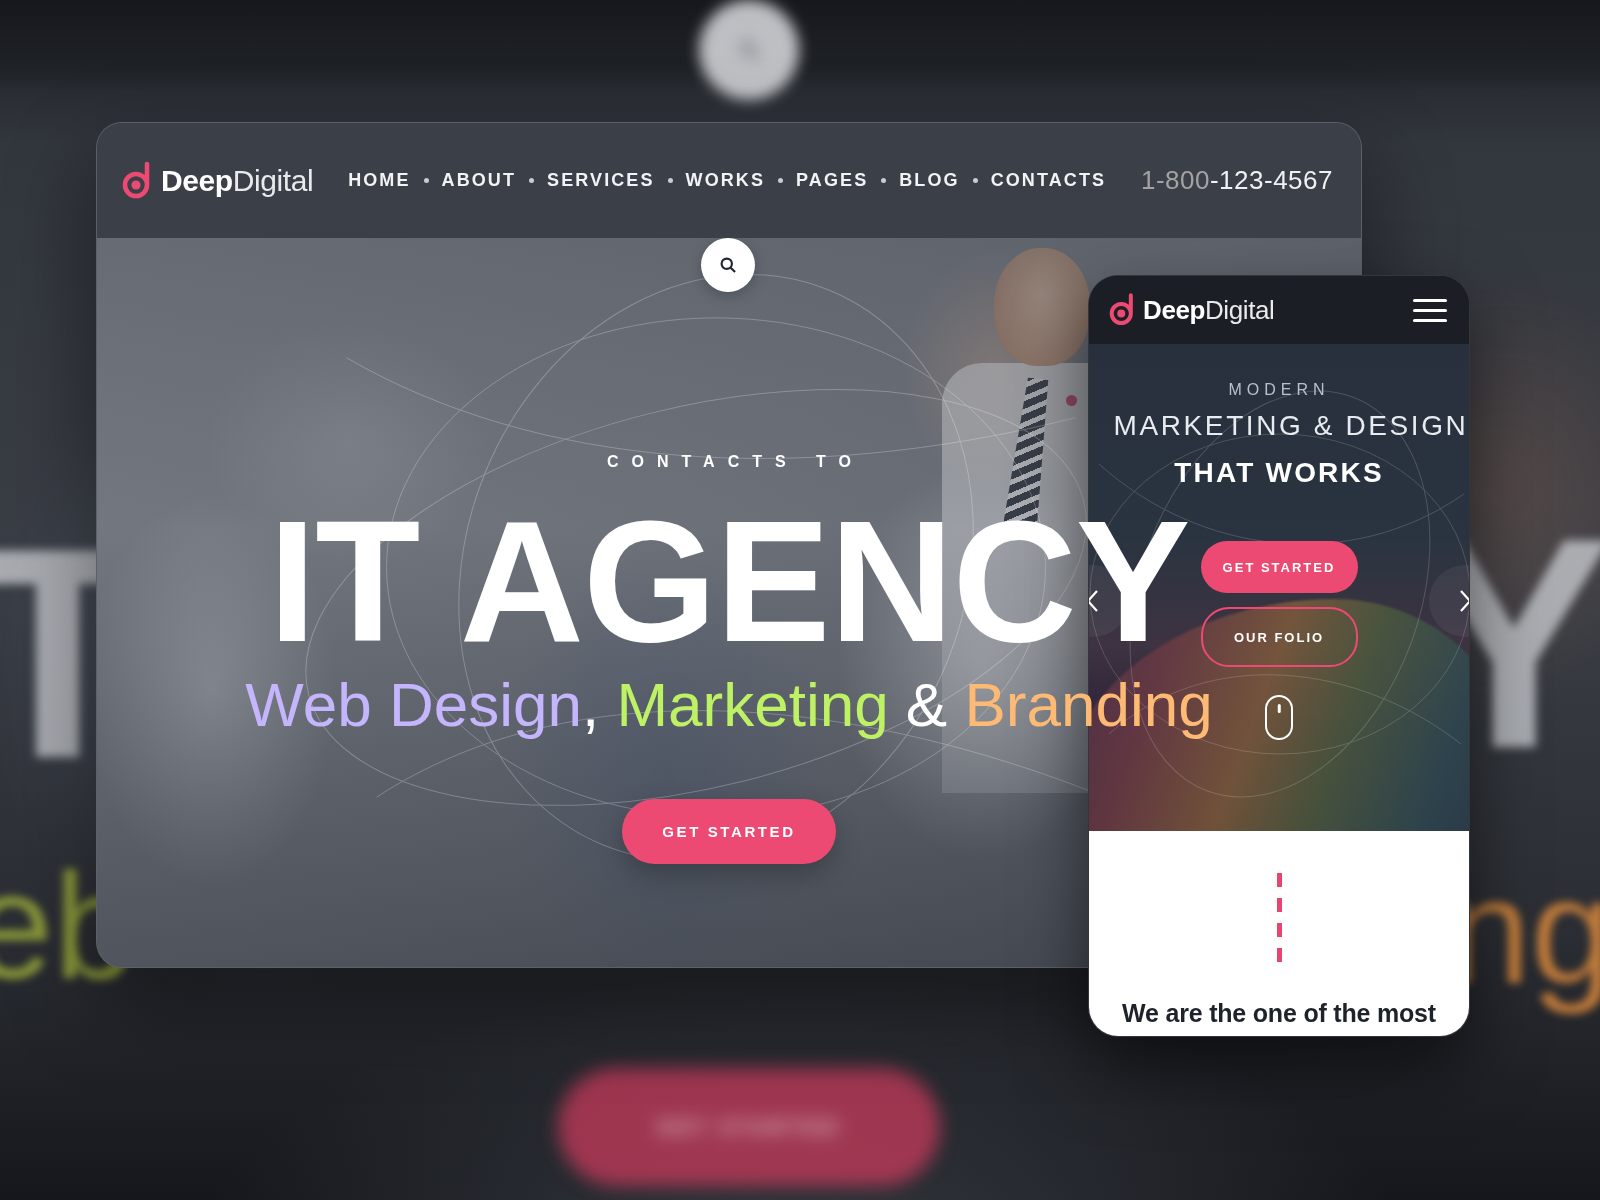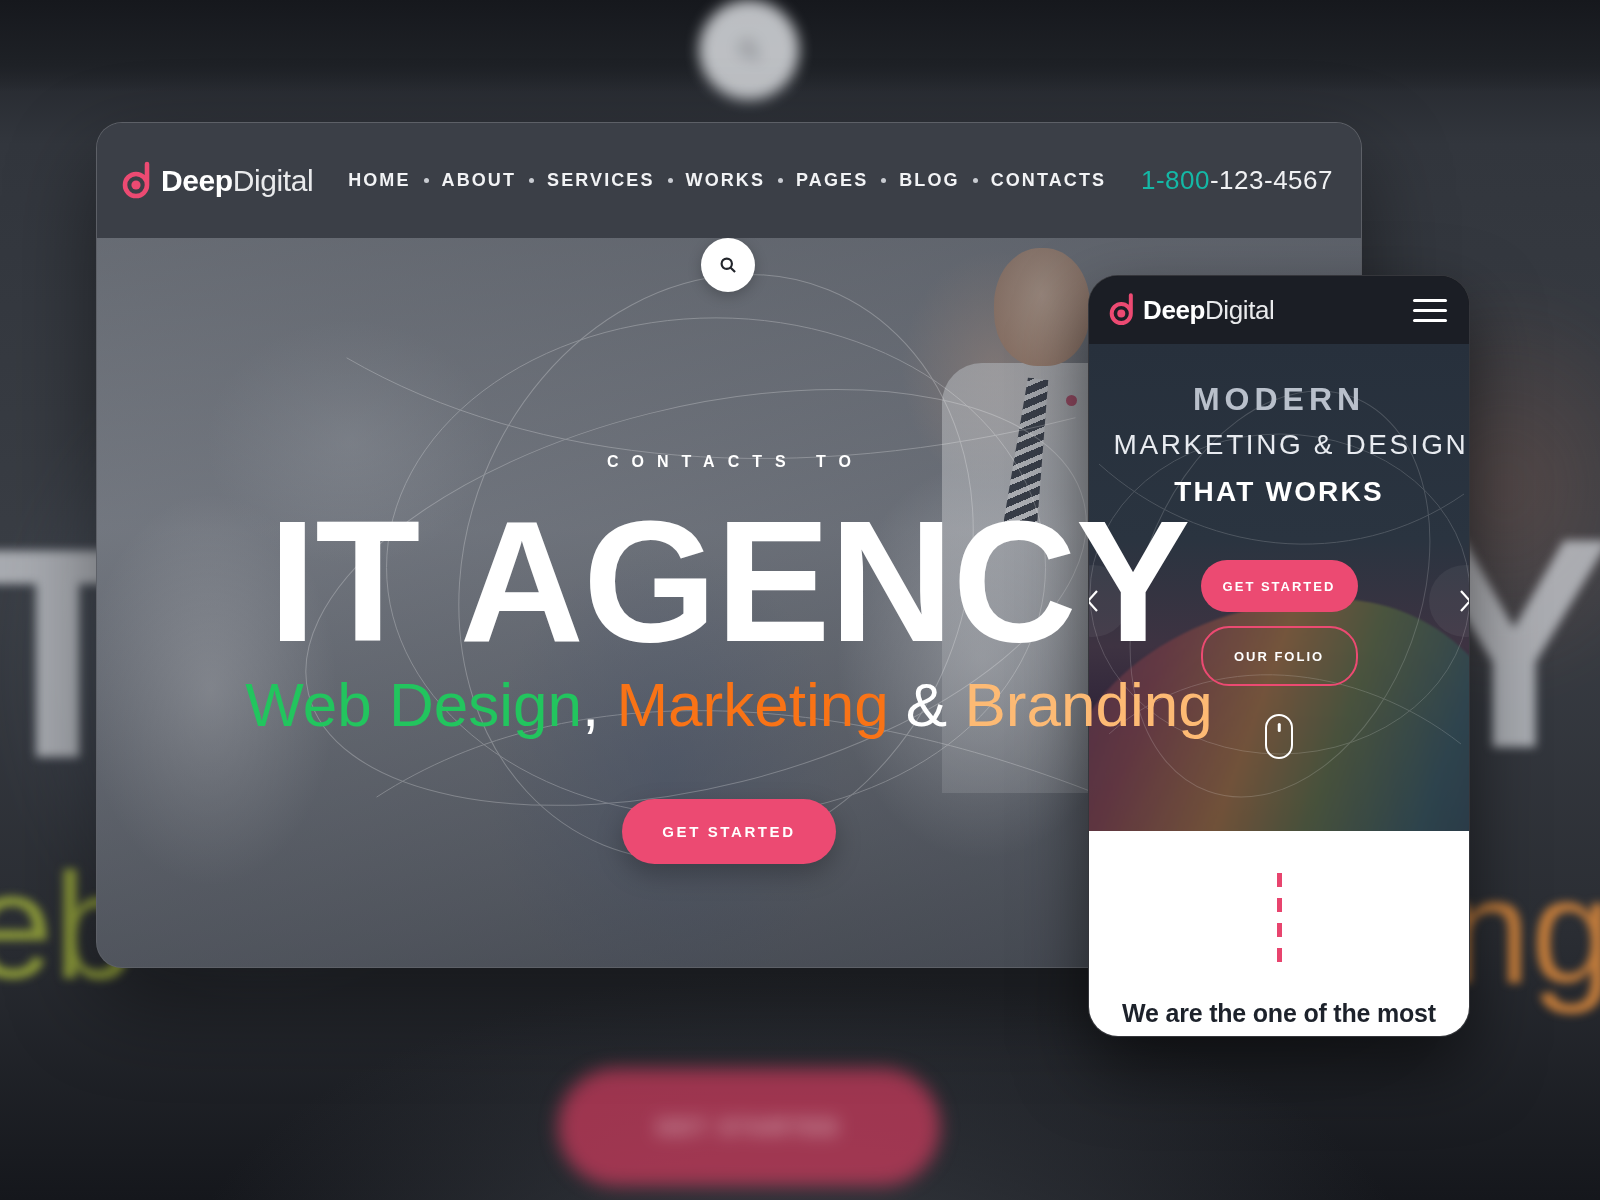--- a/index.html
+++ b/index.html
@@ -87,21 +87,21 @@
   #desktop-nav {
     flex:1; display:flex; align-items:center; justify-content:center; gap:0;
   }
   .nav-item {
     color:#f2f3f5; font-size:18px; font-weight:700;
     letter-spacing:2.1px; padding:0 13px; white-space:nowrap;
   }
   .nav-dot { width:5px; height:5px; border-radius:50%; background:#c9ccd2; flex:none; }
 
   #desktop-phone { font-size:26px; letter-spacing:.5px; padding-right:28px; white-space:nowrap; }
-  #desktop-phone .pink { color:#14b8a6; font-weight:400; }
+  #desktop-phone .pink { color:#a3a3a3; font-weight:400; }
   #desktop-phone .white { color:#f0f1f3; font-weight:400; }
 
   #desktop-hero {
     position:absolute; left:0; top:115px; right:0; bottom:0;
     overflow:hidden;
   }
   #hero-photo {
     position:absolute; inset:0;
     background:
       radial-gradient(ellipse 150px 190px at 71% 18%, rgba(215,180,160,.55) 0%, rgba(215,180,160,0) 62%),
@@ -154,22 +154,22 @@
     color:#fff; font-size:16px; font-weight:700; letter-spacing:13px;
     text-indent:13px;
   }
   #hero-title {
     color:#fff; font-size:172px; font-weight:700; line-height:.96;
     letter-spacing:-1px; margin-top:28px; white-space:nowrap;
   }
   #hero-sub {
     font-size:62px; font-weight:300; line-height:1; margin-top:10px; white-space:nowrap;
   }
-  #hero-sub .c1 { color:#22c55e; }
-  #hero-sub .c2 { color:#f97316; }
+  #hero-sub .c1 { color:#c4b5fd; }
+  #hero-sub .c2 { color:#bef264; }
   #hero-sub .c3 { color:#ffffff; }
   #hero-sub .c4 { color:#fdba74; }
   #hero-cta {
     margin-top:63px; width:214px; height:65px; border-radius:34px;
     background:#ec4a72; color:#fff;
     display:flex; align-items:center; justify-content:center;
     font-size:15px; font-weight:700; letter-spacing:2.6px;
     box-shadow:0 10px 26px rgba(0,0,0,.25);
   }
 
@@ -198,21 +198,21 @@
   }
   #mobile-wave {
     position:absolute; left:-30px; top:255px; width:460px; height:300px;
     background:linear-gradient(110deg,#4d2f4a 0%, #6a3b44 22%, #7e5b3c 42%, #4d5a3e 58%, #2f4a52 78%, #293447 100%);
     border-radius:60% 40% 0 0 / 70% 60% 0 0;
     filter:blur(1px); opacity:.85;
   }
   #mobile-lines { position:absolute; left:0; top:0; width:382px; height:487px; opacity:.3; }
 
   #mobile-text { position:relative; z-index:3; padding-top:37px; text-align:center; }
-  #m-line1 { color:#b9c0cb; font-size:32px; font-weight:700; letter-spacing:5px; }
+  #m-line1 { color:#b9c0cb; font-size:16px; font-weight:400; letter-spacing:5px; }
   #m-line2 { color:#e8ebf0; font-size:28px; font-weight:300; letter-spacing:2.6px; margin-top:11px;margin-left:24px; }
   #m-line3 { color:#fff; font-size:28px; font-weight:700; letter-spacing:2.2px; margin-top:15px; }
 
   .m-arrow {
     position:absolute; top:221px; width:72px; height:72px; border-radius:50%;
     background:rgba(255,255,255,.055);
     display:flex; align-items:center; justify-content:center; z-index:4;
   }
   #m-arrow-left  { left:-32px; }
   #m-arrow-right { right:-32px; }

